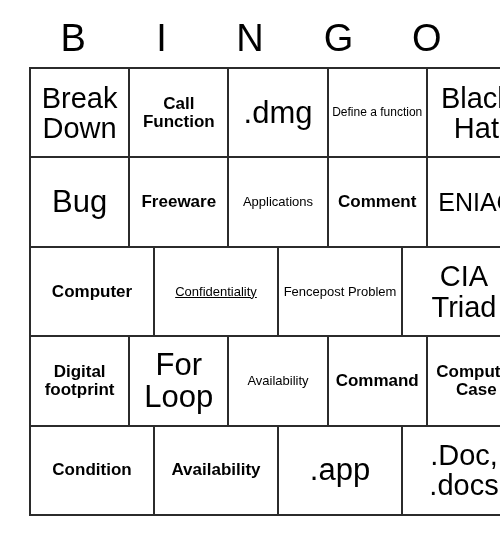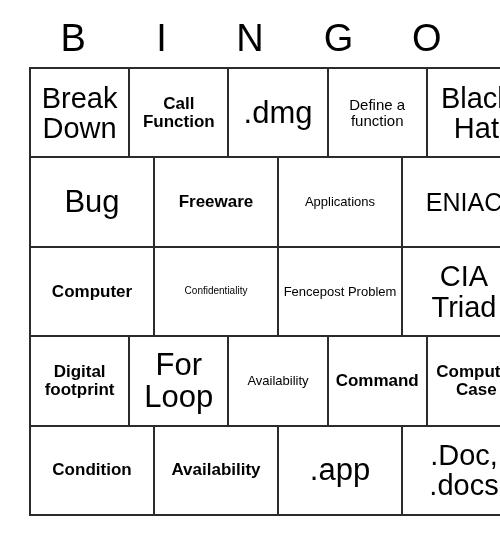--- a/index.html
+++ b/index.html
@@ -83,23 +83,23 @@
     word-wrap: break-word;
     overflow-wrap: break-word;
     hyphens: none;
   }
 
   
   .fs-xxl { font-size: 31px; }
   .fs-xl  { font-size: 29px; }
   .fs-l   { font-size: 25px; }
   .fs-m   { font-size: 17px; font-weight: bold; }
-  .fs-s   { font-size: 15px; }
+  .fs-s   { font-size: 12px; }
   .fs-xs  { font-size: 13px; }
-  .fs-xxs { font-size: 10px; }
+  .fs-xxs { font-size: 13px; text-decoration: underline; }
 </style>
 </head>
 <body>
 
 <div id="bingo-card">
 
   <div id="bingo-header">
     <div class="header-letter">B</div>
     <div class="header-letter">I</div>
     <div class="header-letter">N</div>
@@ -129,20 +129,23 @@
 
     <div class="bingo-row">
       <div class="bingo-cell">
           <span class="cell-text fs-xxl">Bug</span>
         </div>
       <div class="bingo-cell">
           <span class="cell-text fs-m">Freeware</span>
         </div>
       <div class="bingo-cell">
           <span class="cell-text fs-xs">Applications</span>
+        </div>
+      <div class="bingo-cell">
+          <span class="cell-text fs-m">Comment</span>
         </div>
       <div class="bingo-cell">
           <span class="cell-text fs-l">ENIAC</span>
         </div>
     </div>
 
     <div class="bingo-row">
       <div class="bingo-cell">
           <span class="cell-text fs-m">Computer</span>
         </div>

